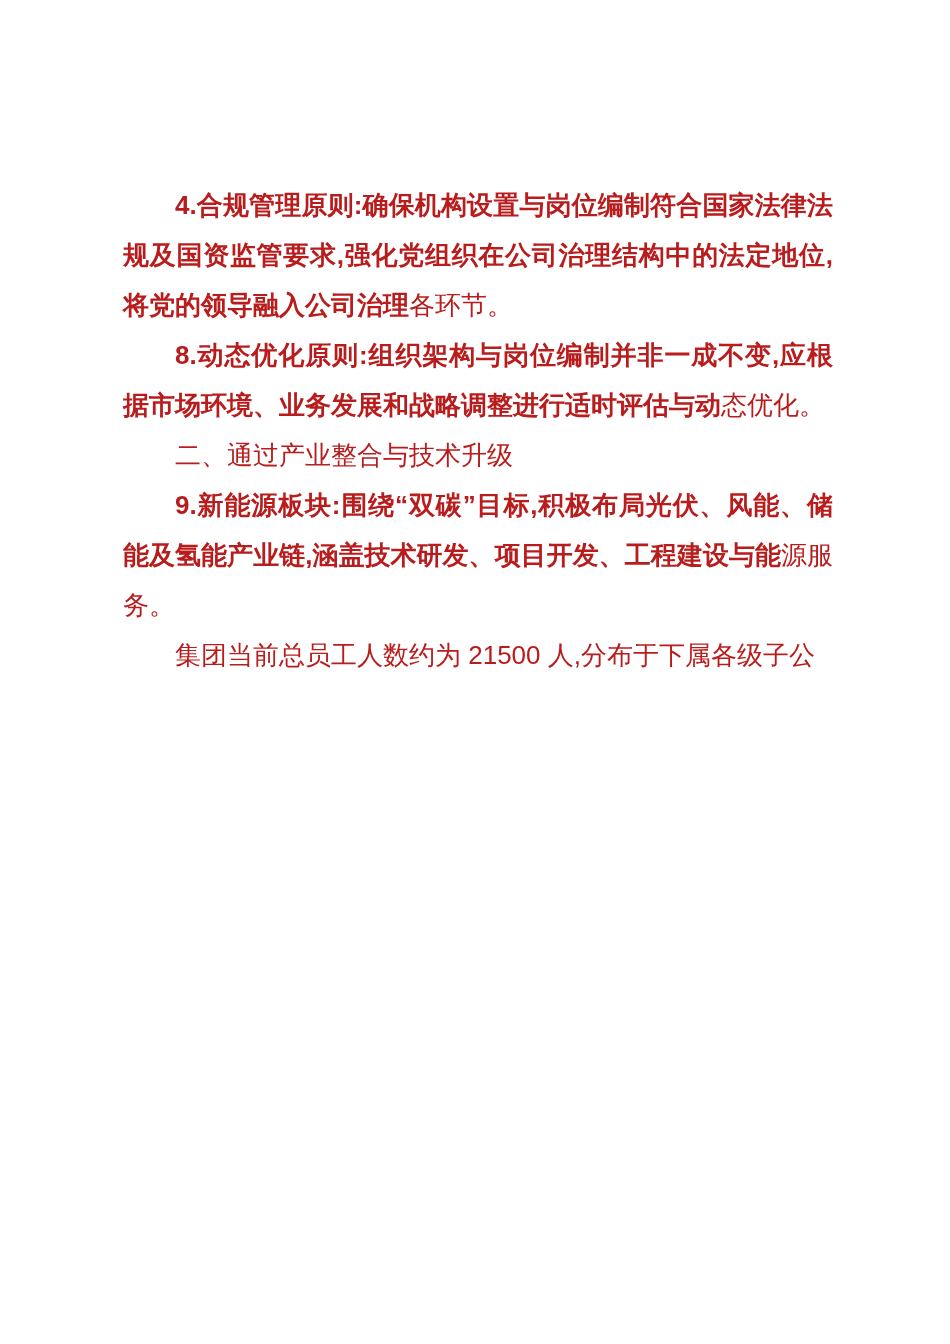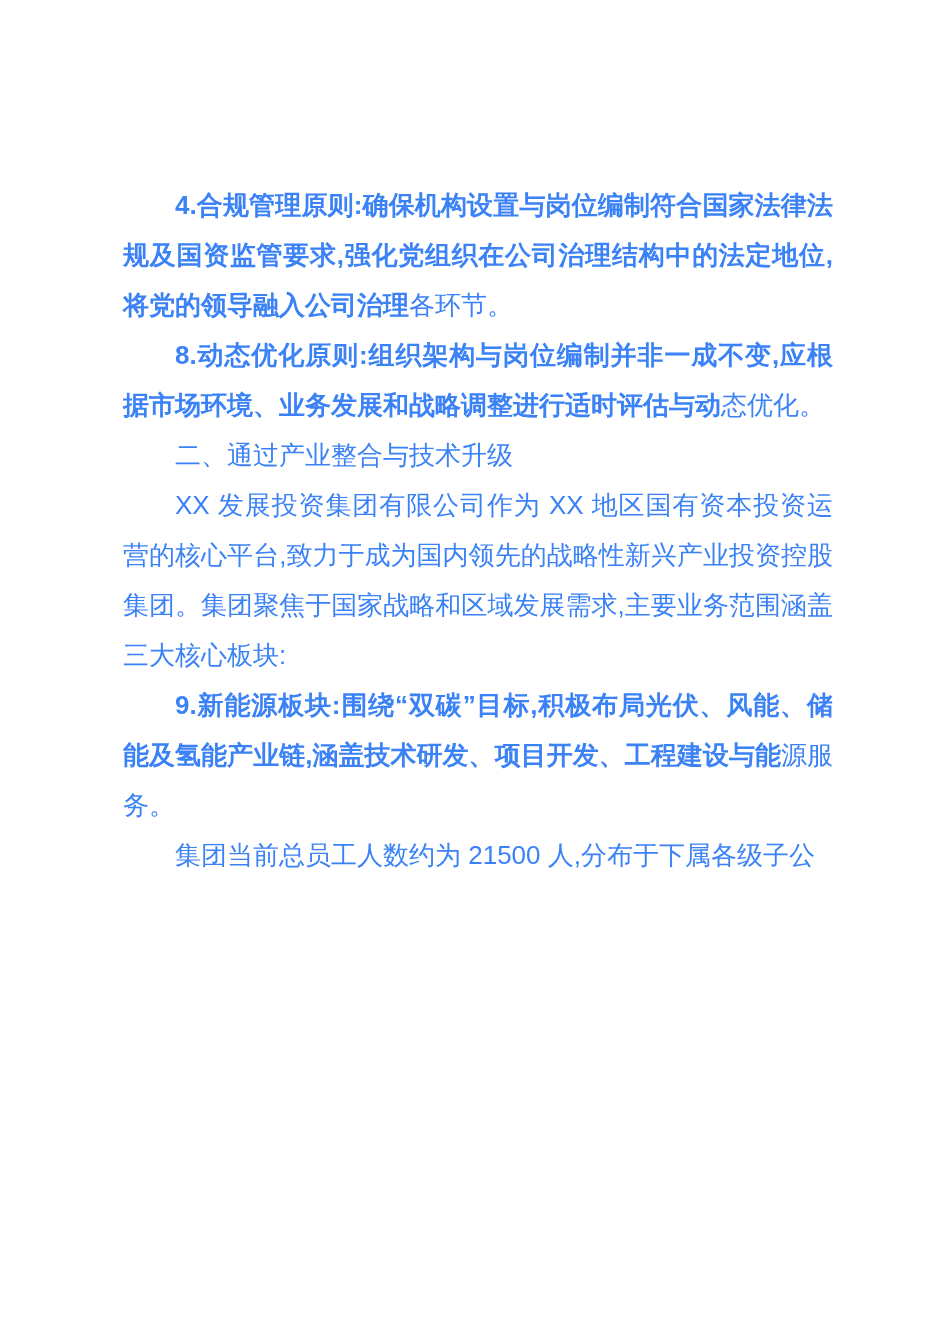--- a/index.html
+++ b/index.html
@@ -15,21 +15,21 @@
     overflow: hidden;
   }
   .doc-body {
     position: absolute;
     top: 180px;
     left: 123px;
     width: 710px;
     font-family: "Liberation Sans", sans-serif;
     font-size: 26px;
     line-height: 50px;
-    color: #3b82f6;
+    color: #b91c1c;
     text-align: justify;
     text-justify: inter-ideograph;
     word-break: break-all;
   }
   .para {
     margin: 0;
     padding: 0;
     text-indent: 2em;
   }
   .run-bold {
@@ -40,17 +40,16 @@
   }
 </style>
 </head>
 <body>
 
 <div class="page">
   <div class="doc-body" id="doc-body">
       <p class="para"><span class="run-bold">4.合规管理原则:确保机构设置与岗位编制符合国家法律法规及国资监管要求,强化党组织在公司治理结构中的法定地位,将党的领导融入公司治理</span><span class="run-normal">各环节。</span></p>
       <p class="para"><span class="run-bold">8.动态优化原则:组织架构与岗位编制并非一成不变,应根据市场环境、业务发展和战略调整进行适时评估与动</span><span class="run-normal">态优化。</span></p>
       <p class="para"><span class="run-normal">二、通过产业整合与技术升级</span></p>
-      <p class="para"><span class="run-normal">XX 发展投资集团有限公司作为 XX 地区国有资本投资运营的核心平台,致力于成为国内领先的战略性新兴产业投资控股集团。集团聚焦于国家战略和区域发展需求,主要业务范围涵盖三大核心板块:</span></p>
       <p class="para"><span class="run-bold">9.新能源板块:围绕“双碳”目标,积极布局光伏、风能、储能及氢能产业链,涵盖技术研发、项目开发、工程建设与能</span><span class="run-normal">源服务。</span></p>
       <p class="para"><span class="run-normal">集团当前总员工人数约为 21500 人,分布于下属各级子公</span></p>
     </div>
 </div>
 
 </body></html>

